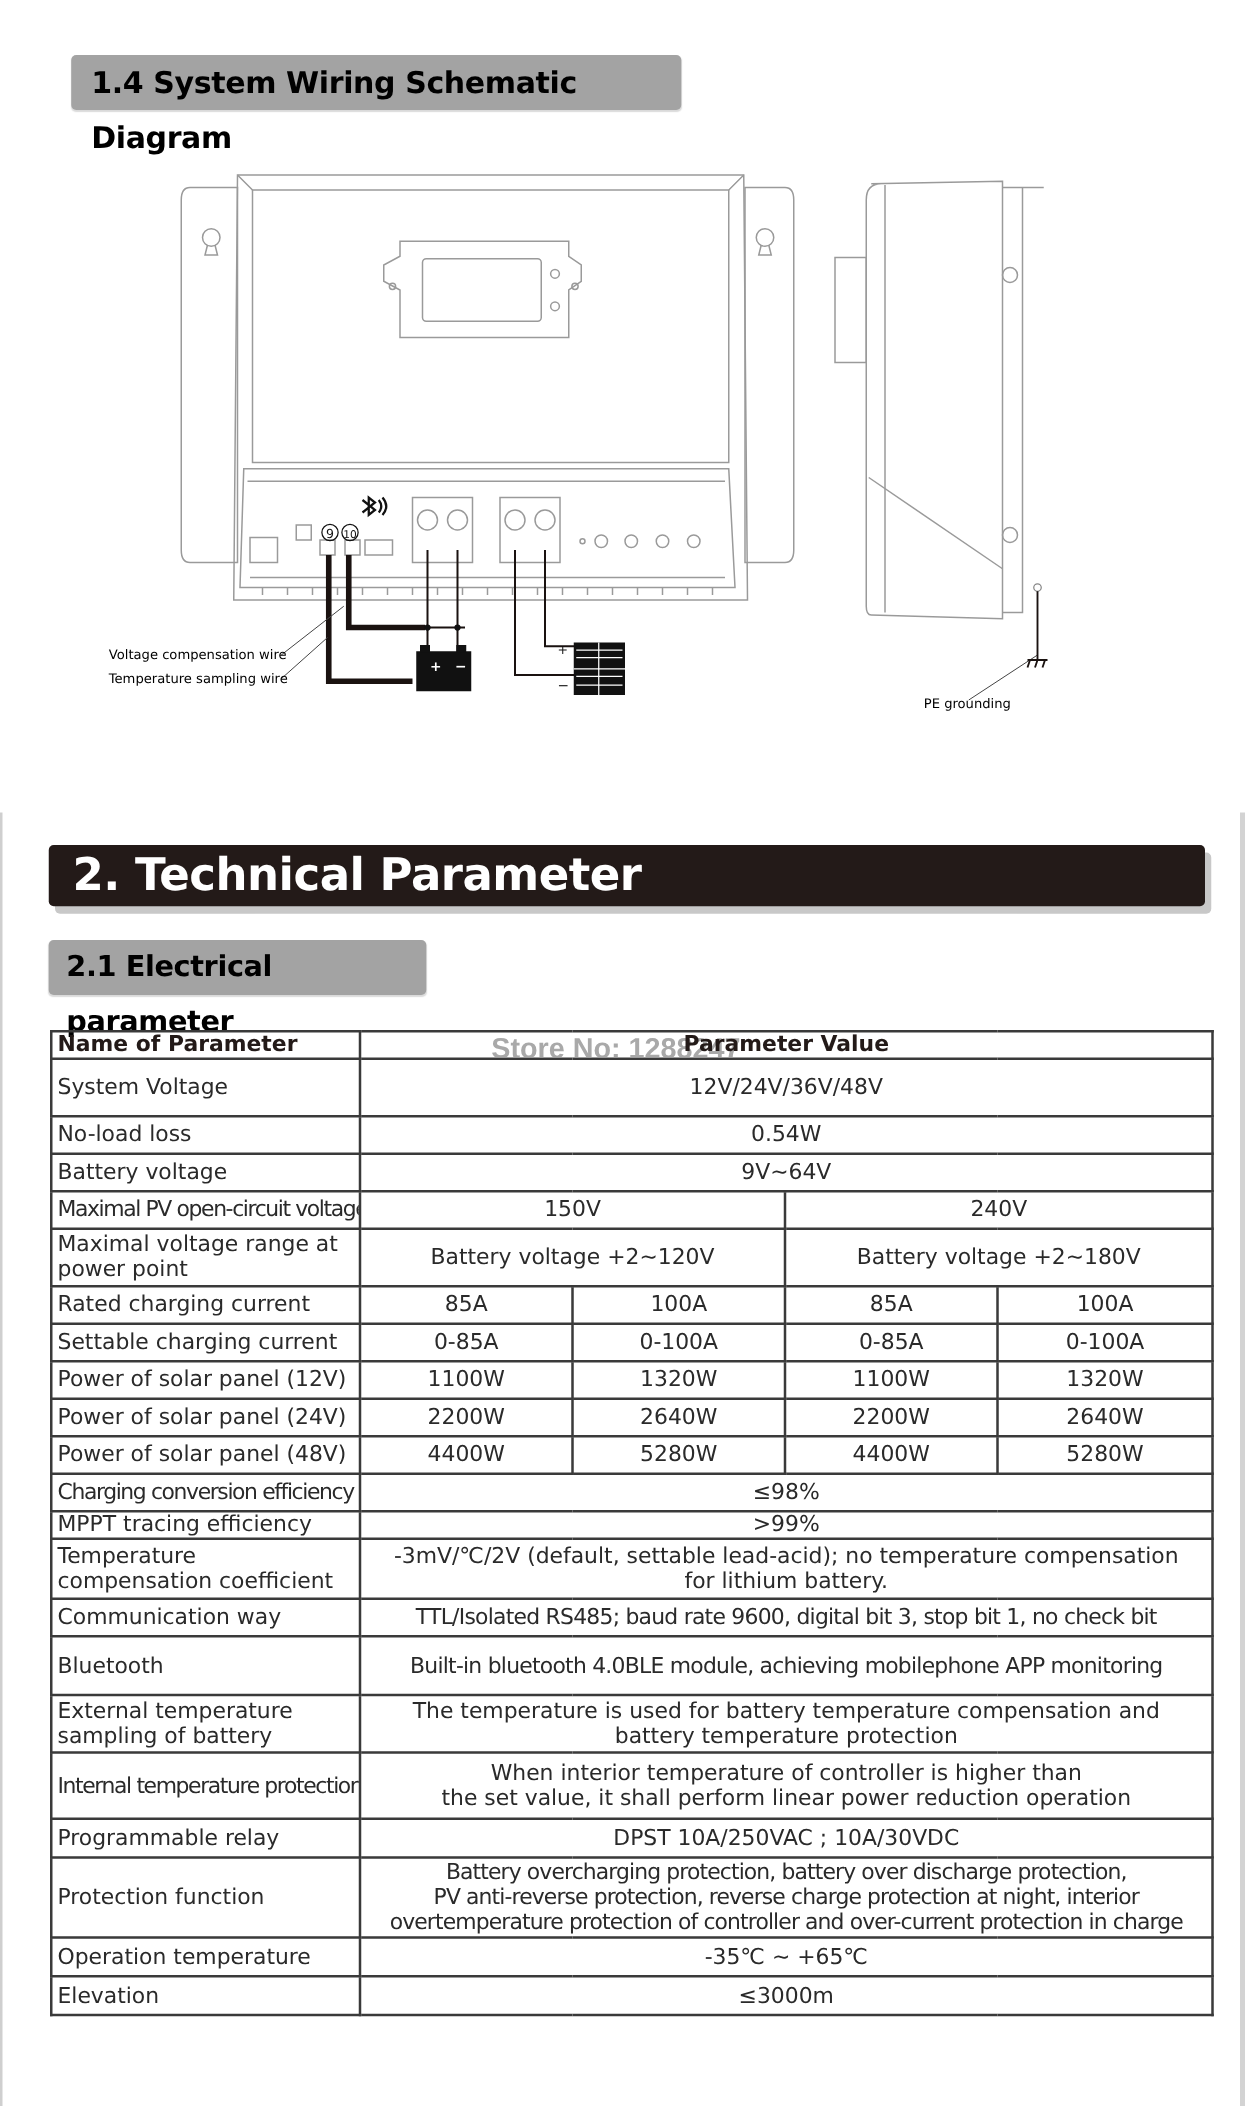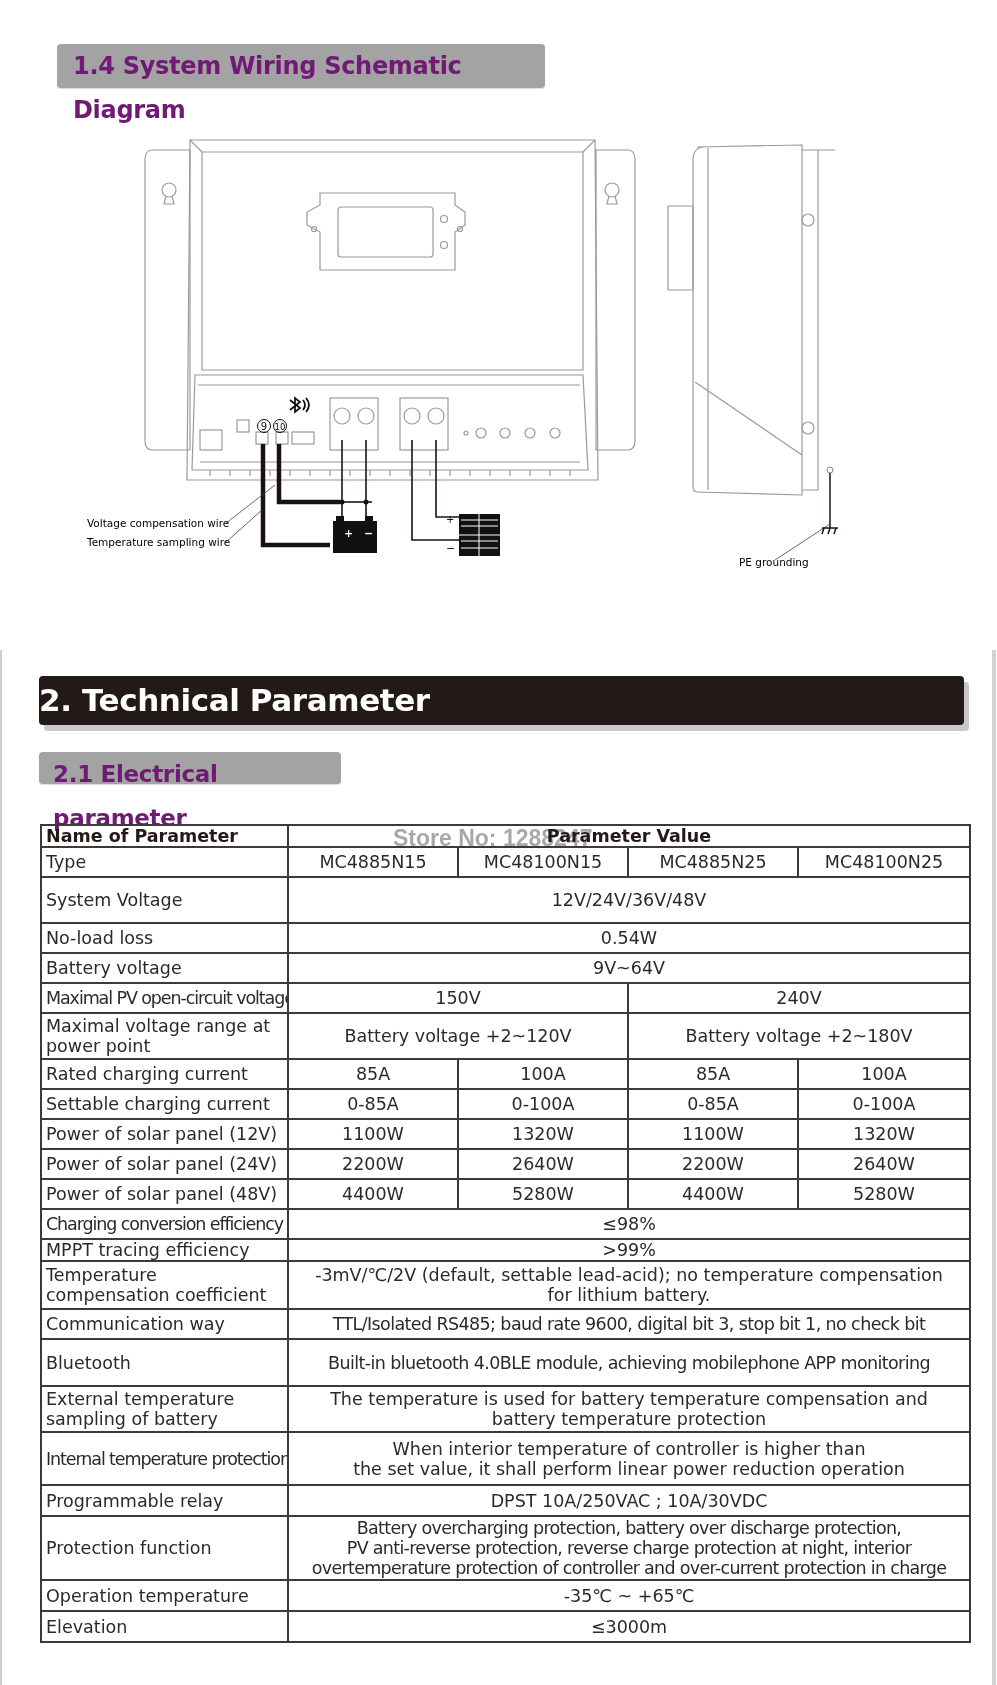--- a/index.html
+++ b/index.html
@@ -1,29 +1,29 @@
 <!DOCTYPE html>
 <html><head>
 <meta charset="utf-8">
 <style>
   html, body { margin:0; padding:0; background:#ffffff; }
   body { width:997px; height:1685px; position:relative; overflow:hidden;
          font-family:"DejaVu Sans", "Liberation Sans", sans-serif; color:#231a18; }
   .abs { position:absolute; }
-  .heading-gray { background:#a3a3a3; border-radius:4px; color:#701a75; font-weight:bold;
+  .heading-gray { background:#a3a3a3; border-radius:4px; color:#000000; font-weight:bold;
                   box-shadow:0 1px 1px rgba(0,0,0,0.15); }
   #h14 { left:57px; top:44px; width:488px; height:44px; font-size:24px; line-height:44px; padding-left:16px; box-sizing:border-box; letter-spacing:-0.3px;}
   #diagram { left:0; top:110px; width:997px; height:480px; }
   .diag-label { font-size:10.5px; color:#222; font-family:"DejaVu Sans", sans-serif; }
   .page-border-l { left:0; top:650px; width:2px; height:1035px; background:#cfcfcf; }
   .page-border-r { left:992px; top:650px; width:4px; height:1035px; background:#d3d3d3; }
   #banner { left:39px; top:676px; width:925px; height:49px; background:#231a18; border-radius:4px;
-            color:#fff; font-size:31px; font-weight:bold; line-height:49px; box-sizing:border-box;
+            color:#fff; font-size:36px; font-weight:bold; line-height:49px; padding-left:19px; box-sizing:border-box;
             box-shadow:5px 6px 0 #c8c8c8; letter-spacing:-0.4px; }
-  #h21 { left:39px; top:752px; width:302px; height:32px; font-size:23px; line-height:44px; padding-left:14px; box-sizing:border-box; letter-spacing:-0.3px; }
+  #h21 { left:39px; top:752px; width:302px; height:44px; font-size:23px; line-height:44px; padding-left:14px; box-sizing:border-box; letter-spacing:-0.3px; }
   table.spec { position:absolute; left:40px; top:824px; width:929px; border-collapse:collapse;
                table-layout:fixed; font-family:"DejaVu Sans", sans-serif; }
   table.spec td { border:2px solid #3a3a3a; padding:0 3px; font-size:17.5px; color:#2a2a2a; line-height:20px;
                   vertical-align:middle; overflow:hidden; white-space:nowrap; }
   table.spec td.name { text-align:left; padding-left:4px; }
   table.spec td.val { text-align:center; }
   table.spec td.wrap { white-space:normal; }
   table.spec td.condensed { letter-spacing:-1.1px; }
   table.spec td.bold { font-weight:bold; color:#231a18; }
   .hdr-cell { position:relative; }
@@ -168,27 +168,20 @@
       <col style="width:172px">
   </colgroup>
   <tbody>
     <tr style="height:14px">
       <td class="name bold">Name of Parameter</td>
       <td class="val bold hdr-cell" colspan="4">
         <span class="watermark">Store No: 1288247</span>
         <span style="position:relative">Parameter Value</span>
       </td>
     </tr>
-    <tr style="height:30px">
-      <td class="name">Type</td>
-      <td class="val">MC4885N15</td>
-      <td class="val">MC48100N15</td>
-      <td class="val">MC4885N25</td>
-      <td class="val">MC48100N25</td>
-    </tr>
     <tr style="height:46px">
       <td class="name">System Voltage</td>
       <td class="val" colspan="4">12V/24V/36V/48V</td>
     </tr>
     <tr style="height:30px">
       <td class="name">No-load loss</td>
       <td class="val" colspan="4">0.54W</td>
     </tr>
     <tr style="height:30px">
       <td class="name">Battery voltage</td>

